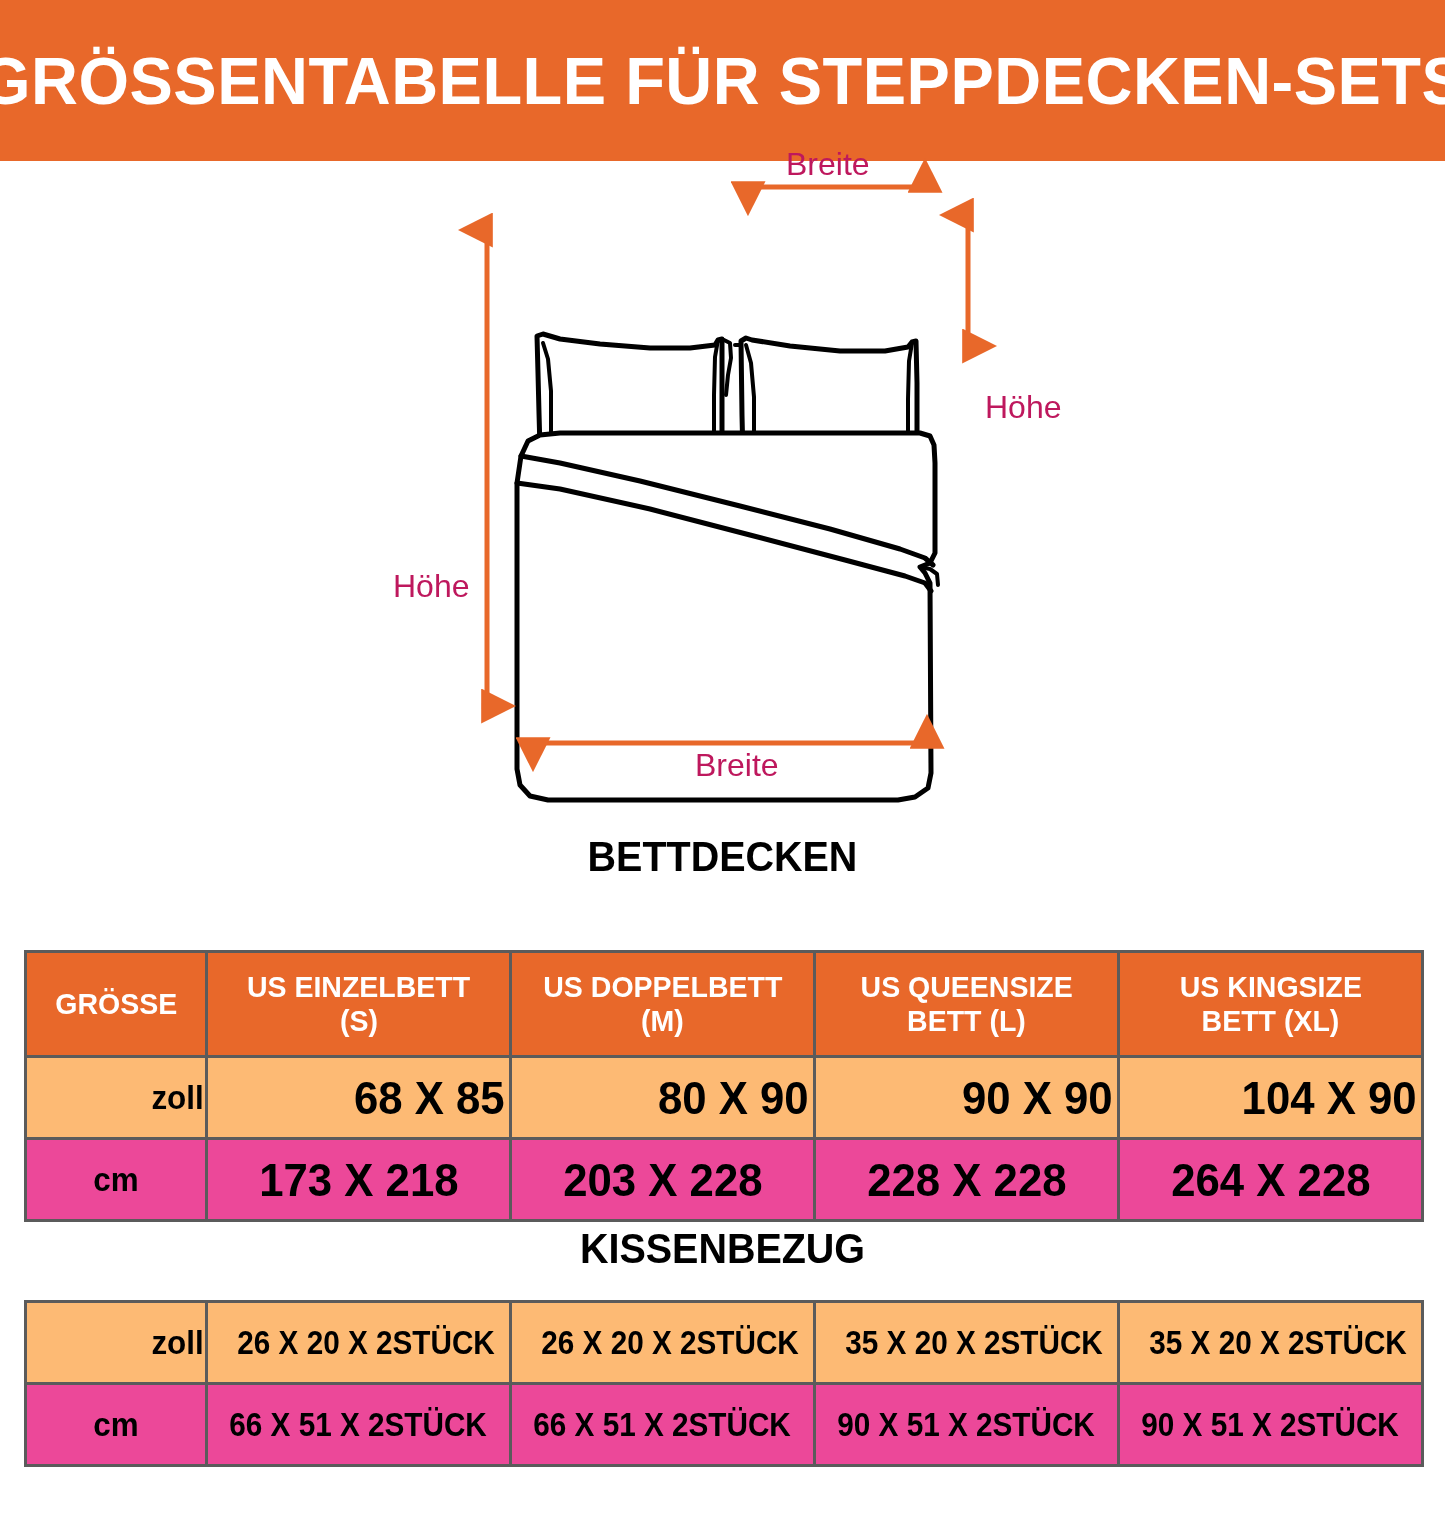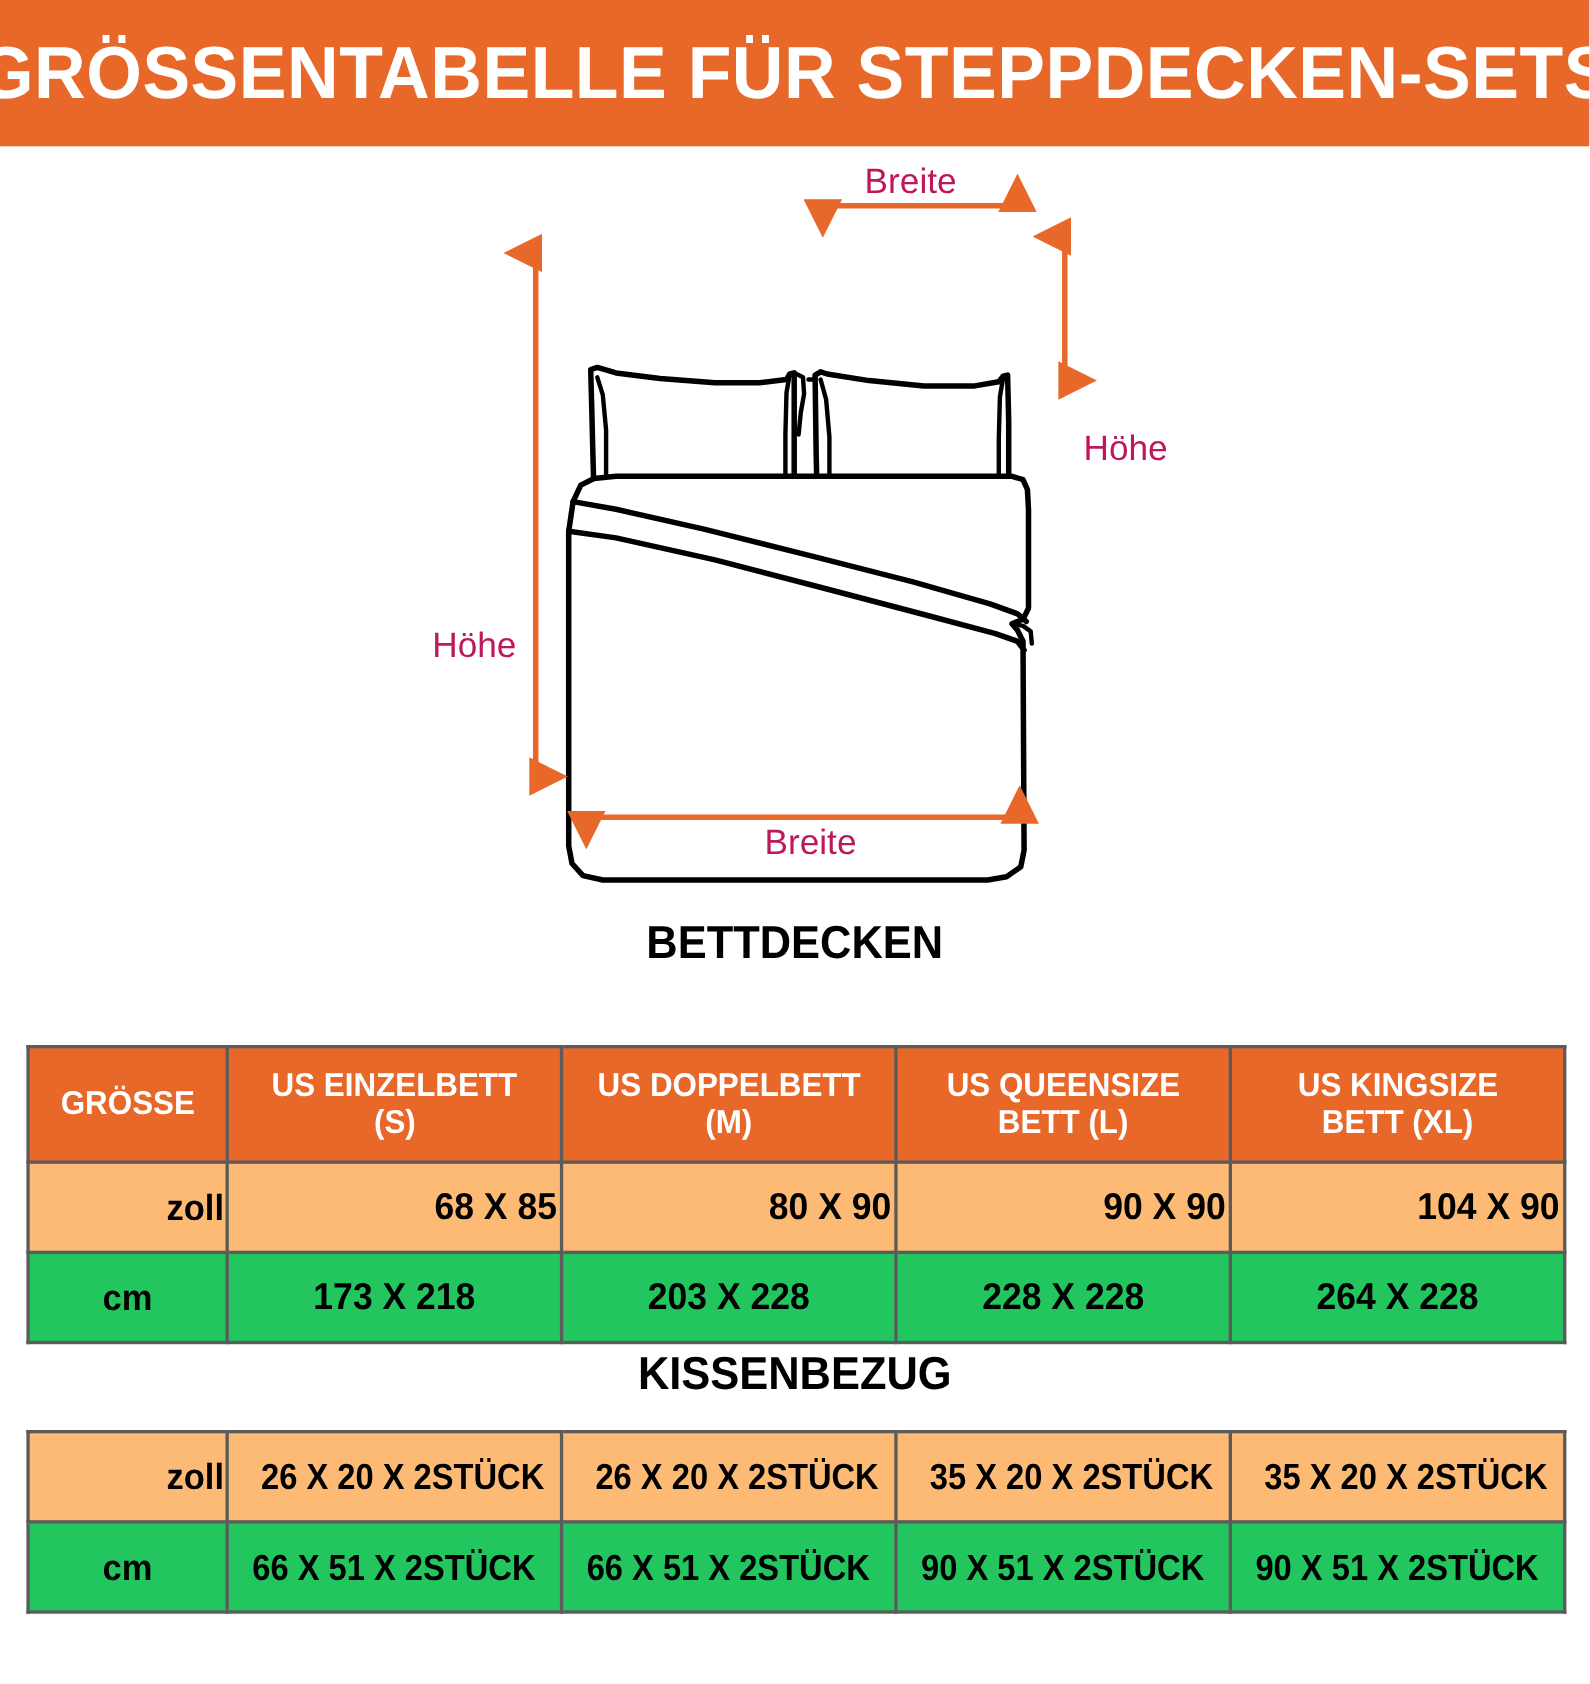--- a/index.html
+++ b/index.html
@@ -14,21 +14,21 @@
     position: relative;
     overflow: hidden;
   }
 
   
   .banner {
     position: absolute;
     left: 0;
     top: 0;
     width: 1445px;
-    height: 133px;
+    height: 161px;
     background: #E8682A;
     display: flex;
     align-items: center;
     justify-content: center;
   }
   .banner-title {
     color: #ffffff;
     font-family: "Liberation Sans", sans-serif;
     font-weight: bold;
     font-size: 67px;
@@ -118,32 +118,32 @@
   td.unit-cell {
     font-family: "Liberation Sans", sans-serif;
     font-weight: bold;
     font-size: 33px;
     color: #000000;
     height: 79px;
   }
   td.value-cell {
     font-family: "Liberation Sans", sans-serif;
     font-weight: bold;
-    font-size: 34px;
+    font-size: 46px;
     color: #000000;
     height: 79px;
     white-space: nowrap;
   }
   td.value-cell span,
   td.unit-cell span {
     display: inline-block;
     transform: scaleX(0.95);
   }
   tr.row-zoll td { background: #fdba74; text-align: right; }
-  tr.row-cm   td { background: #22c55e; }
+  tr.row-cm   td { background: #ec4899; }
 
   
   #table-kissen td.value-cell { font-size: 33px; }
   #table-kissen td.value-cell span { transform: scaleX(0.9); }
 </style>
 </head>
 <body>
 
 <div class="banner">
   <div class="banner-title">GRÖSSENTABELLE FÜR STEPPDECKEN-SETS</div>

